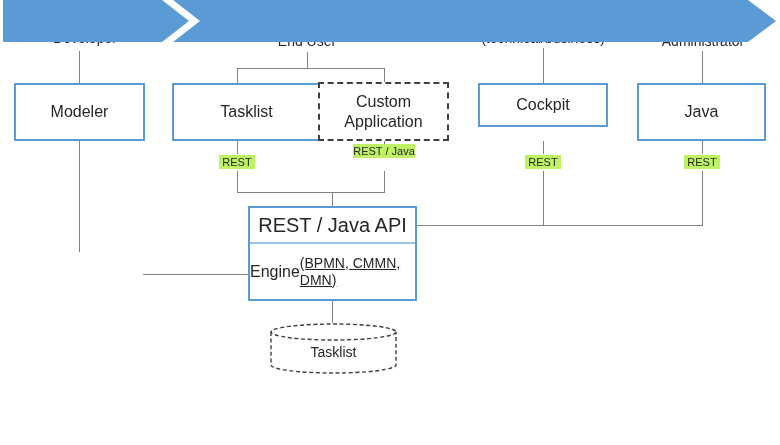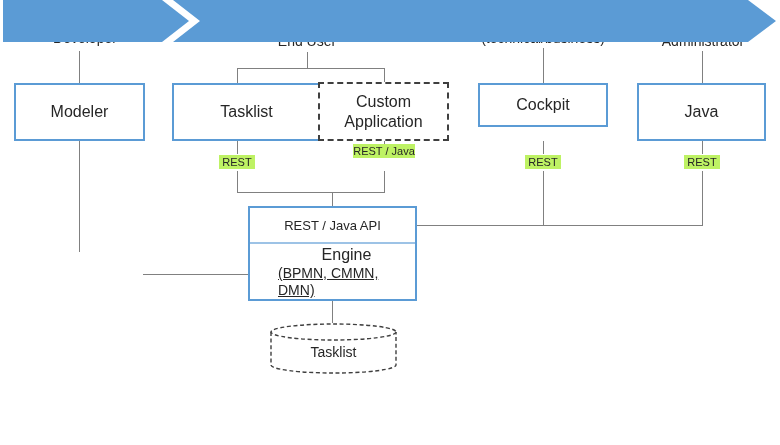--- a/index.html
+++ b/index.html
@@ -20,22 +20,22 @@
   .role{position:absolute;text-align:center;font-size:14px;line-height:20px;white-space:pre-line;color:var(--text);}
 
   
   .box{position:absolute;border:2px solid var(--box-border);background:#fff;
        display:flex;align-items:center;justify-content:center;text-align:center;
        font-size:16px;line-height:20px;color:var(--text);white-space:pre-line;}
   .box.dashed{border:2px dashed var(--dashed-outline);text-align:center;}
 
   
   .stack{position:absolute;border:2px solid var(--box-border);background:#fff;display:flex;flex-direction:column;}
-  .stack .api{height:36px;display:flex;align-items:center;justify-content:center;font-size:13px;border-bottom:2px solid var(--box-border-light);}
-  .stack .engine{flex:1;display:flex;flex-direction:column;align-items:center;justify-content:flex-end;padding-left:28px;}
+  .stack .api{height:36px;display:flex;align-items:center;justify-content:center;font-size:20px;border-bottom:2px solid var(--box-border-light);}
+  .stack .engine{flex:1;display:flex;flex-direction:row;align-items:center;justify-content:flex-end;}
   .stack .engine .t1{font-size:16px;line-height:21px;}
   .stack .engine .t2{font-size:14px;line-height:17px;text-decoration:underline;}
 
   
   .line{position:absolute;background:var(--connector);}
   .v{width:1px;}
   .h{height:1px;}
 
   
   .proto{position:absolute;font-size:11px;line-height:14px;text-align:center;color:var(--text);background:#bef264;}

